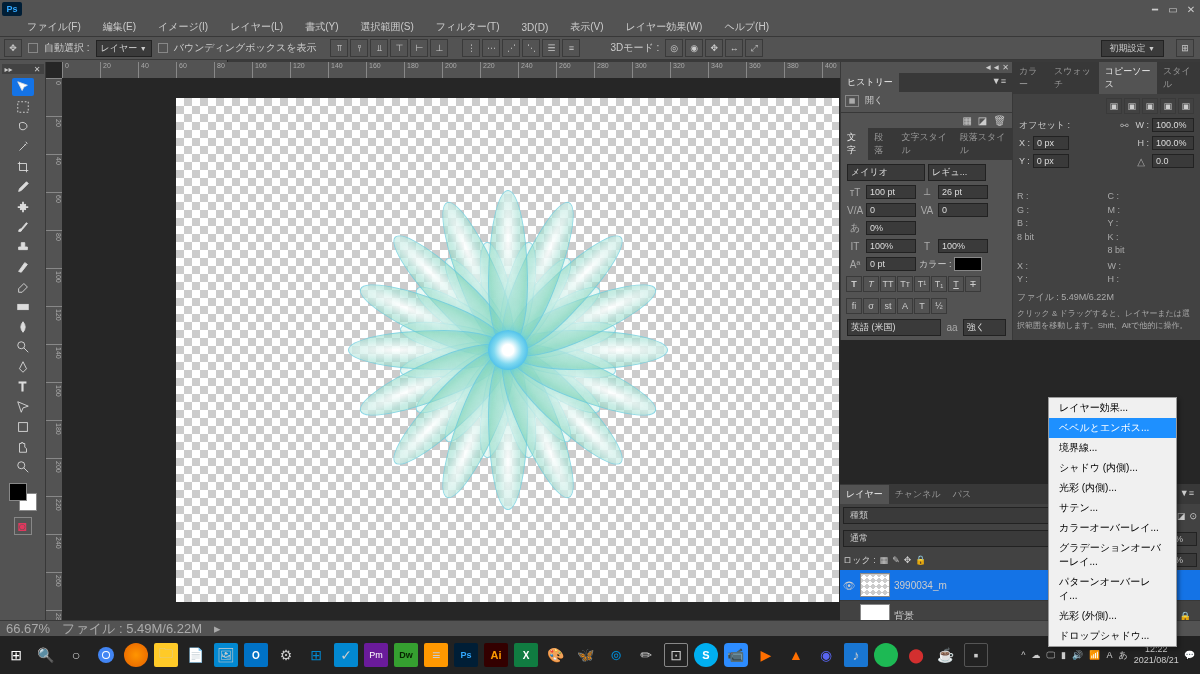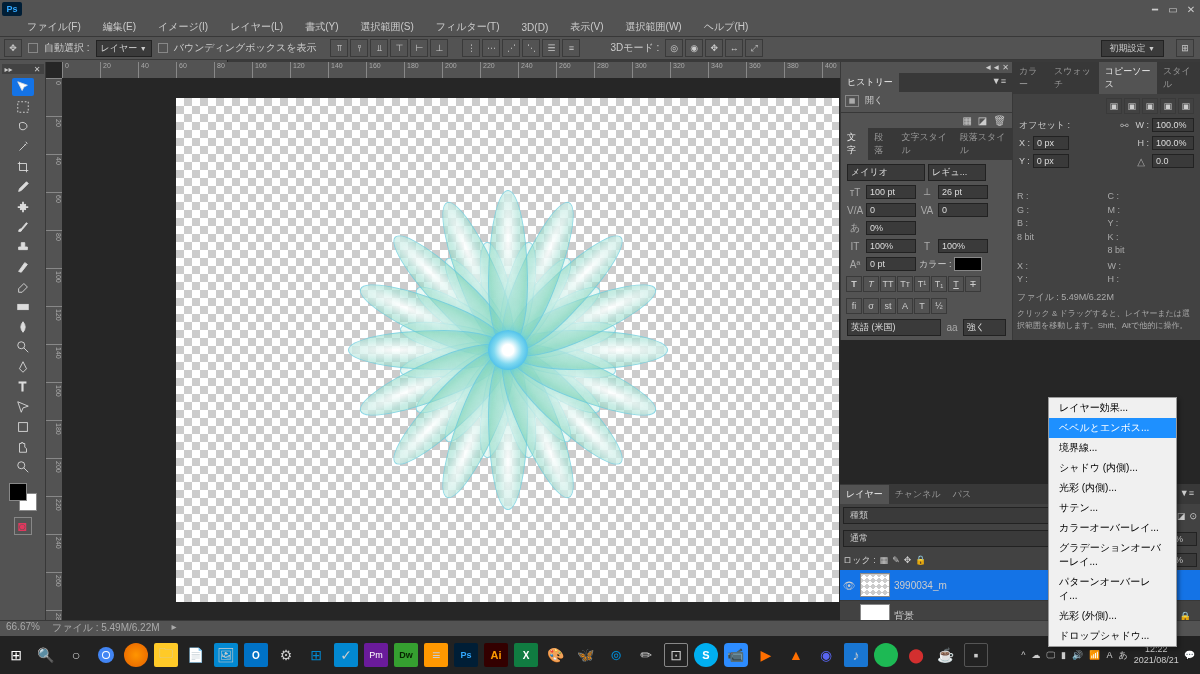--- a/index.html
+++ b/index.html
@@ -61,21 +61,21 @@
 .lopts{display:flex;align-items:center;padding:3px;gap:4px;font-size:9px}
 .lopts .sel{background:#3a3a3a;border:1px solid #222;padding:1px 6px;flex:1}
 .lrow{display:flex;align-items:center;padding:3px 2px;gap:4px;border-bottom:1px solid #383838}
 .lrow.act{background:#1473e6}
 .eye{width:14px;height:14px;display:flex;align-items:center;justify-content:center;font-size:10px}
 .lthumb{width:30px;height:24px;background:#fff;border:1px solid #888;background-image:linear-gradient(45deg,#ccc 25%,transparent 25%),linear-gradient(-45deg,#ccc 25%,transparent 25%),linear-gradient(45deg,transparent 75%,#ccc 75%),linear-gradient(-45deg,transparent 75%,#ccc 75%);background-size:6px 6px}
 .ctx-menu{position:absolute;right:23px;bottom:27px;width:129px;background:#f0f0f0;border:1px solid #999;box-shadow:2px 2px 4px rgba(0,0,0,0.4);color:#000;font-size:10px;z-index:100}
 .ctx-item{padding:3px 10px;cursor:pointer}
 .ctx-item.hl{background:#1e90ff;color:#fff}
 .ctx-highlight-box{position:absolute;border:2px solid #ffcc00;pointer-events:none}
-.statusbar{position:absolute;left:0;bottom:38px;right:0;height:16px;background:#535353;border-top:1px solid #383838;display:flex;font-size:10px;padding-left:6px;gap:12px;color:#aaa}
+.statusbar{position:absolute;left:0;bottom:38px;right:0;height:16px;background:#535353;border-top:1px solid #383838;display:flex;align-items:center;font-size:13px;padding-left:6px;gap:12px;color:#aaa}
 .taskbar{position:absolute;left:0;bottom:0;right:0;height:38px;background:#222;display:flex;align-items:center;padding:0 4px;gap:6px}
 .taskico{width:24px;height:24px;display:flex;align-items:center;justify-content:center;font-size:14px;border-radius:2px}
 .tray{margin-left:auto;display:flex;align-items:center;gap:6px;font-size:9px;color:#ccc}
 .clock{text-align:center;line-height:1.2}
 </style>
 </head>
 <body>
 
 <div class="titlebar">
   <div class="ps-logo">Ps</div>
@@ -89,21 +89,21 @@
 <div class="menubar">
   <span>ファイル(F)</span>
   <span>編集(E)</span>
   <span>イメージ(I)</span>
   <span>レイヤー(L)</span>
   <span>書式(Y)</span>
   <span>選択範囲(S)</span>
   <span>フィルター(T)</span>
   <span>3D(D)</span>
   <span>表示(V)</span>
-  <span>選択範囲(W)</span>
+  <span>レイヤー効果(W)</span>
   <span>ヘルプ(H)</span>
 </div>
 
 <div class="optbar">
   <div class="icobtn">✥</div>
   <div class="chk"></div>
   <span>自動選択 :</span>
   <div class="sel"><span>レイヤー</span> <span style="font-size:7px">▼</span></div>
   <div class="chk"></div>
   <span>バウンディングボックスを表示</span>

